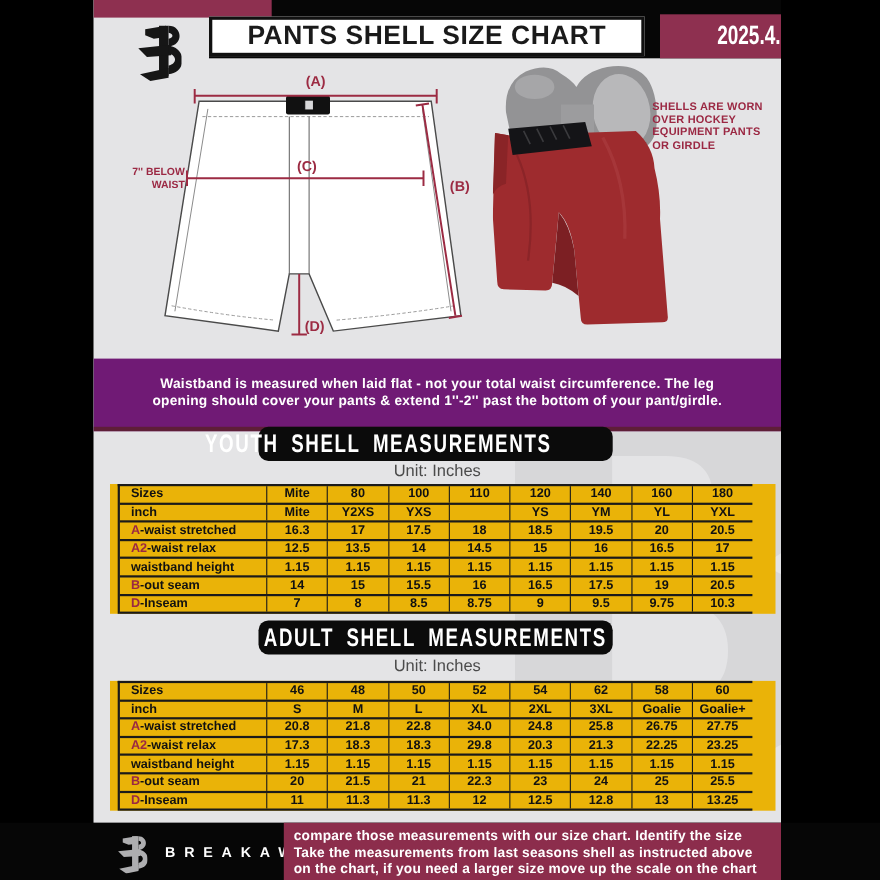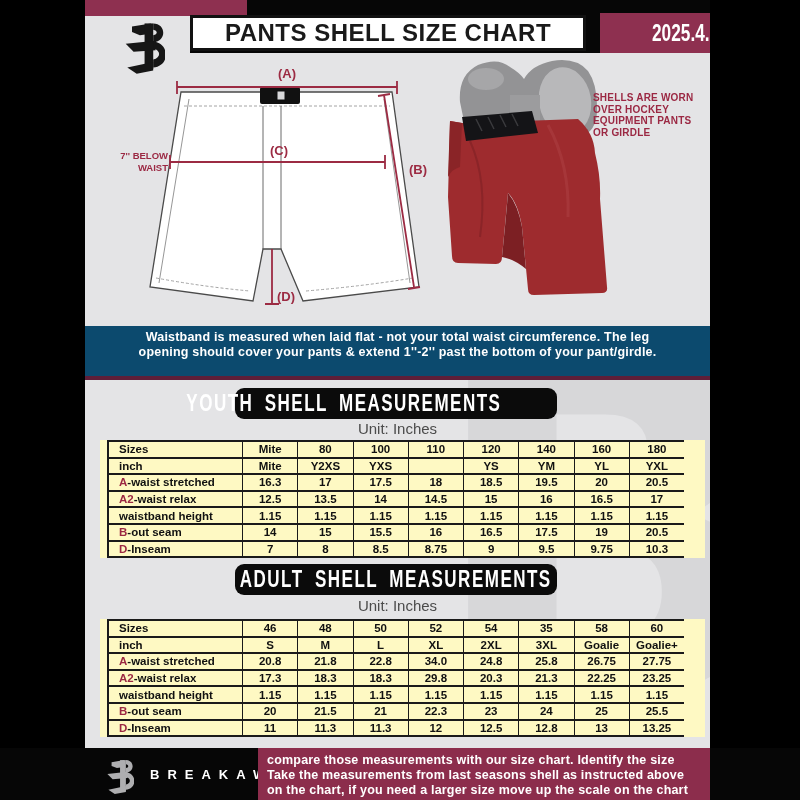--- a/index.html
+++ b/index.html
@@ -23,33 +23,33 @@
   .date-box span{font-size:24px;font-weight:700;color:#fff;transform:scaleX(.72);}
   .logo{left:36px;top:20px;z-index:4;}
 
   
   .diagram{left:25px;top:58px;z-index:1;}
   .hockey{left:363px;top:57px;z-index:1;}
   .shell-note{left:508px;top:92px;width:120px;z-index:1;color:#9b2843;font-weight:700;
               font-size:10px;line-height:11.5px;letter-spacing:.2px;}
 
   
-  .banner{left:0;top:326px;width:625px;height:46px;background:#0c4a6e;border-bottom:4px solid #5e1e38;
+  .banner{left:0;top:326px;width:625px;height:46px;background:#701a75;border-bottom:4px solid #5e1e38;
           z-index:2;text-align:center;color:#fff;font-size:12.5px;font-weight:700;
-          line-height:15px;padding-top:4px;box-sizing:content-box;letter-spacing:.2px;}
+          line-height:15px;padding-top:16px;box-sizing:content-box;letter-spacing:.2px;}
 
   
   .meas-box{width:322px;height:31px;background:#0b0b0b;border-radius:9px;display:flex;
             align-items:center;justify-content:center;z-index:2;}
   .meas-box span{color:#fff;font-size:23px;font-weight:700;letter-spacing:2px;word-spacing:7px;
                  transform:scaleX(.74);white-space:nowrap;}
   .unit{width:625px;text-align:center;color:#4b4b4b;font-size:15px;font-weight:500;z-index:2;}
 
   
-  .tblock{width:605px;background:#fef9c3;z-index:2;}
+  .tblock{width:605px;background:#eab308;z-index:2;}
   .grid{margin-left:7px;width:575px;border-left:2px solid #1a1a1a;border-top:2px solid #1a1a1a;}
   .trow{display:flex;border-bottom:2px solid #1a1a1a;height:14.6px;align-items:center;}
   .cell{font-size:11.5px;font-weight:700;color:#111;line-height:14px;}
   .cell.label{flex:0 0 133px;padding-left:10px;box-sizing:border-box;}
   .cell.val{flex:1;text-align:center;border-left:1.2px solid #1a1a1a;height:100%;
             display:flex;align-items:center;justify-content:center;}
   .accent{color:#9b2843;}
 
   
   .footer-bar{left:0;top:748px;width:800px;height:52px;background:#060606;z-index:5;}
@@ -237,21 +237,21 @@
     <div class="abs unit" style="top:597px;">Unit: Inches</div>
     <div class="abs tblock" style="left:15px;top:619px;">
       <div class="grid">
           <div class="trow">
             <div class="cell label"><span>Sizes</span></div>
             <div class="cell val">46</div>
             <div class="cell val">48</div>
             <div class="cell val">50</div>
             <div class="cell val">52</div>
             <div class="cell val">54</div>
-            <div class="cell val">35</div>
+            <div class="cell val">62</div>
             <div class="cell val">58</div>
             <div class="cell val">60</div>
           </div>
           <div class="trow">
             <div class="cell label"><span>inch</span></div>
             <div class="cell val">S</div>
             <div class="cell val">M</div>
             <div class="cell val">L</div>
             <div class="cell val">XL</div>
             <div class="cell val">2XL</div>

